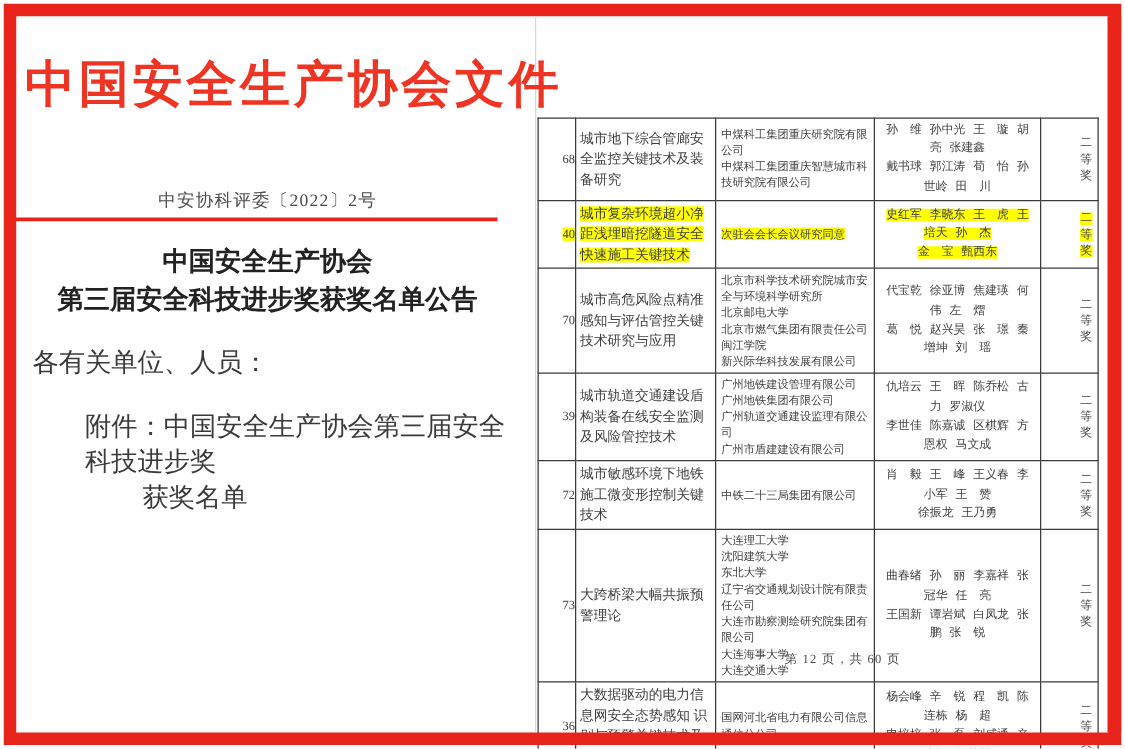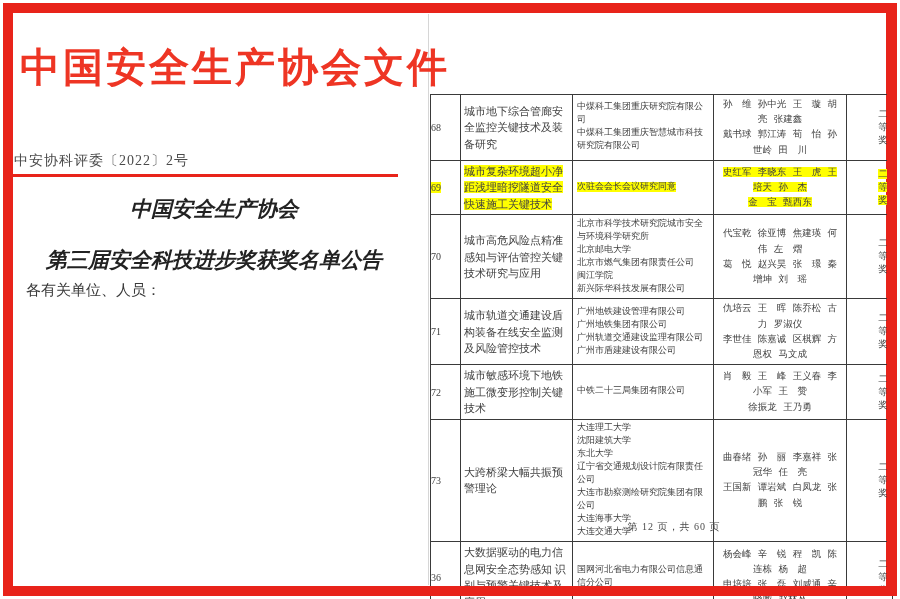--- a/index.html
+++ b/index.html
@@ -17,51 +17,51 @@
     background:#d6d6d6;
   }
   
   .doc { position:absolute; left:14px; top:14px; width:412px; height:571px; }
   .doc-header {
     position:absolute; left:6px; top:26px; width:392px;
     color:#ee3524; font-size:40px; font-weight:bold; letter-spacing:3px;
     white-space:nowrap; text-align:center;
   }
   .doc-number {
-    position:absolute; left:0; top:138px; width:400px; 
+    position:absolute; left:0; top:138px; width:400px; text-align:center;
     color:#4a4a4a; font-size:14px; letter-spacing:1px;
   }
   .red-rule {
     position:absolute; left:-4px; top:160px; width:388px; height:3px;
     background:#e8231a;
   }
-  .doc-title { position:absolute; left:0; top:180px; width:400px; text-align:center; color:#222;font-style:italic; }
+  .doc-title { position:absolute; left:0; top:180px; width:400px; text-align:center; color:#222; }
   .doc-title .t1 { font-size:21px; font-weight:bold; line-height:30px; }
-  .doc-title .t2 { font-size:21px; font-weight:bold; line-height:30px;margin-top:21px; }
+  .doc-title .t2 { font-size:21px; font-weight:bold; line-height:30px; }
   .doc-body {
     position:absolute; left:12px; top:262px; width:386px;
-    color:#3a3a3a; font-size:15px; line-height:28.5px; text-align:justify;
+    color:#3a3a3a; font-size:21px; line-height:28.5px; text-align:justify;
   }
   .salutation { text-align:left; }
   .paragraph { text-indent:2em; }
   .attachment { margin-top:22px; padding-left:42px; text-align:left; }
   .attachment .att-l2 { padding-left:46px; }
   
   .sheet { position:absolute; left:428px; top:0; width:460px; height:599px; }
   table.awards {
     position:absolute; left:2px; top:94px; width:448px;
     border-collapse:collapse; table-layout:fixed;
     color:#3f3f3f;
   }
   table.awards td {
     border:1px solid #3a3a3a; vertical-align:middle; overflow:hidden;
   }
-  .c-no   { width:30px;  font-size:10px; text-align:left; }
+  .c-no   { width:30px;  font-size:10px; text-align:right; }
   .c-proj { width:112px; font-size:11px;  padding:2px 3px; line-height:1.5; }
-  .c-org  { width:141px; font-size:9px;  padding:2px 4px; line-height:1.45;font-family:Liberation Mono, monospace; }
+  .c-org  { width:127px; font-size:9px;  padding:2px 4px; line-height:1.45; }
   .c-ppl  { width:133px; font-size:9.5px;padding:2px 5px; line-height:1.6; word-spacing:4px;text-align:center; }
   .c-award{ width:46px;  font-size:9.5px;text-align:center;padding-left:27px; }
   .cell-text { white-space:pre-line; }
   tr.hl-row .cell-text { background:#ffff00; }
   tr:nth-child(1){ height:60px; } tr:nth-child(2){ height:50px; }
   tr:nth-child(3){ height:84px; } tr:nth-child(4){ height:66px; }
   tr:nth-child(5){ height:50px; } tr:nth-child(6){ height:84px; }
   tr:nth-child(7){ height:46px; }
   .sheet-footer {
     position:absolute; left:2px; top:520px; width:448px; text-align:center;
@@ -84,57 +84,61 @@
   <div class="doc">
     <div class="doc-header">中国安全生产协会文件</div>
     <div class="doc-number">中安协科评委〔2022〕2号</div>
     <div class="red-rule"></div>
     <div class="doc-title">
       <div class="t1">中国安全生产协会</div>
       <div class="t2">第三届安全科技进步奖获奖名单公告</div>
     </div>
     <div class="doc-body">
       <div class="salutation">各有关单位、人员：</div>
+      <div class="attachment">
+        <div>附件：中国安全生产协会第三届安全科技进步奖</div>
+        <div class="att-l2">获奖名单</div>
+      </div>
     </div>
   </div>
 
   <div class="sheet">
     <table class="awards">
       <tbody>
           <tr>
             <td class="c-no"><span class="cell-text">68</span></td>
             <td class="c-proj"><span class="cell-text">城市地下综合管廊安全监控关键技术及装备研究</span></td>
             <td class="c-org"><span class="cell-text">中煤科工集团重庆研究院有限公司
 中煤科工集团重庆智慧城市科技研究院有限公司</span></td>
             <td class="c-ppl"><span class="cell-text">孙　维 孙中光 王　璇 胡　亮 张建鑫
 戴书球 郭江涛 荀　怡 孙世岭 田　川</span></td>
             <td class="c-award"><span class="cell-text">二等奖</span></td>
           </tr>
           <tr class="hl-row">
-            <td class="c-no"><span class="cell-text">69</span></td>
+            <td class="c-no"><span class="cell-text">40</span></td>
             <td class="c-proj"><span class="cell-text">城市复杂环境超小净距浅埋暗挖隧道安全快速施工关键技术</span></td>
             <td class="c-org"><span class="cell-text">次驻会会长会议研究同意</span></td>
             <td class="c-ppl"><span class="cell-text">史红军 李晓东 王　虎 王培天 孙　杰
 金　宝 甄西东</span></td>
             <td class="c-award"><span class="cell-text">二等奖</span></td>
           </tr>
           <tr>
             <td class="c-no"><span class="cell-text">70</span></td>
             <td class="c-proj"><span class="cell-text">城市高危风险点精准感知与评估管控关键技术研究与应用</span></td>
             <td class="c-org"><span class="cell-text">北京市科学技术研究院城市安全与环境科学研究所
 北京邮电大学
 北京市燃气集团有限责任公司
 闽江学院
 新兴际华科技发展有限公司</span></td>
             <td class="c-ppl"><span class="cell-text">代宝乾 徐亚博 焦建瑛 何　伟 左　熠
 葛　悦 赵兴昊 张　璟 秦增坤 刘　瑶</span></td>
             <td class="c-award"><span class="cell-text">二等奖</span></td>
           </tr>
           <tr>
-            <td class="c-no"><span class="cell-text">71</span></td>
+            <td class="c-no"><span class="cell-text">39</span></td>
             <td class="c-proj"><span class="cell-text">城市轨道交通建设盾构装备在线安全监测及风险管控技术</span></td>
             <td class="c-org"><span class="cell-text">广州地铁建设管理有限公司
 广州地铁集团有限公司
 广州轨道交通建设监理有限公司
 广州市盾建建设有限公司</span></td>
             <td class="c-ppl"><span class="cell-text">仇培云 王　晖 陈乔松 古　力 罗淑仪
 李世佳 陈嘉诚 区棋辉 方恩权 马文成</span></td>
             <td class="c-award"><span class="cell-text">二等奖</span></td>
           </tr>
           <tr>

